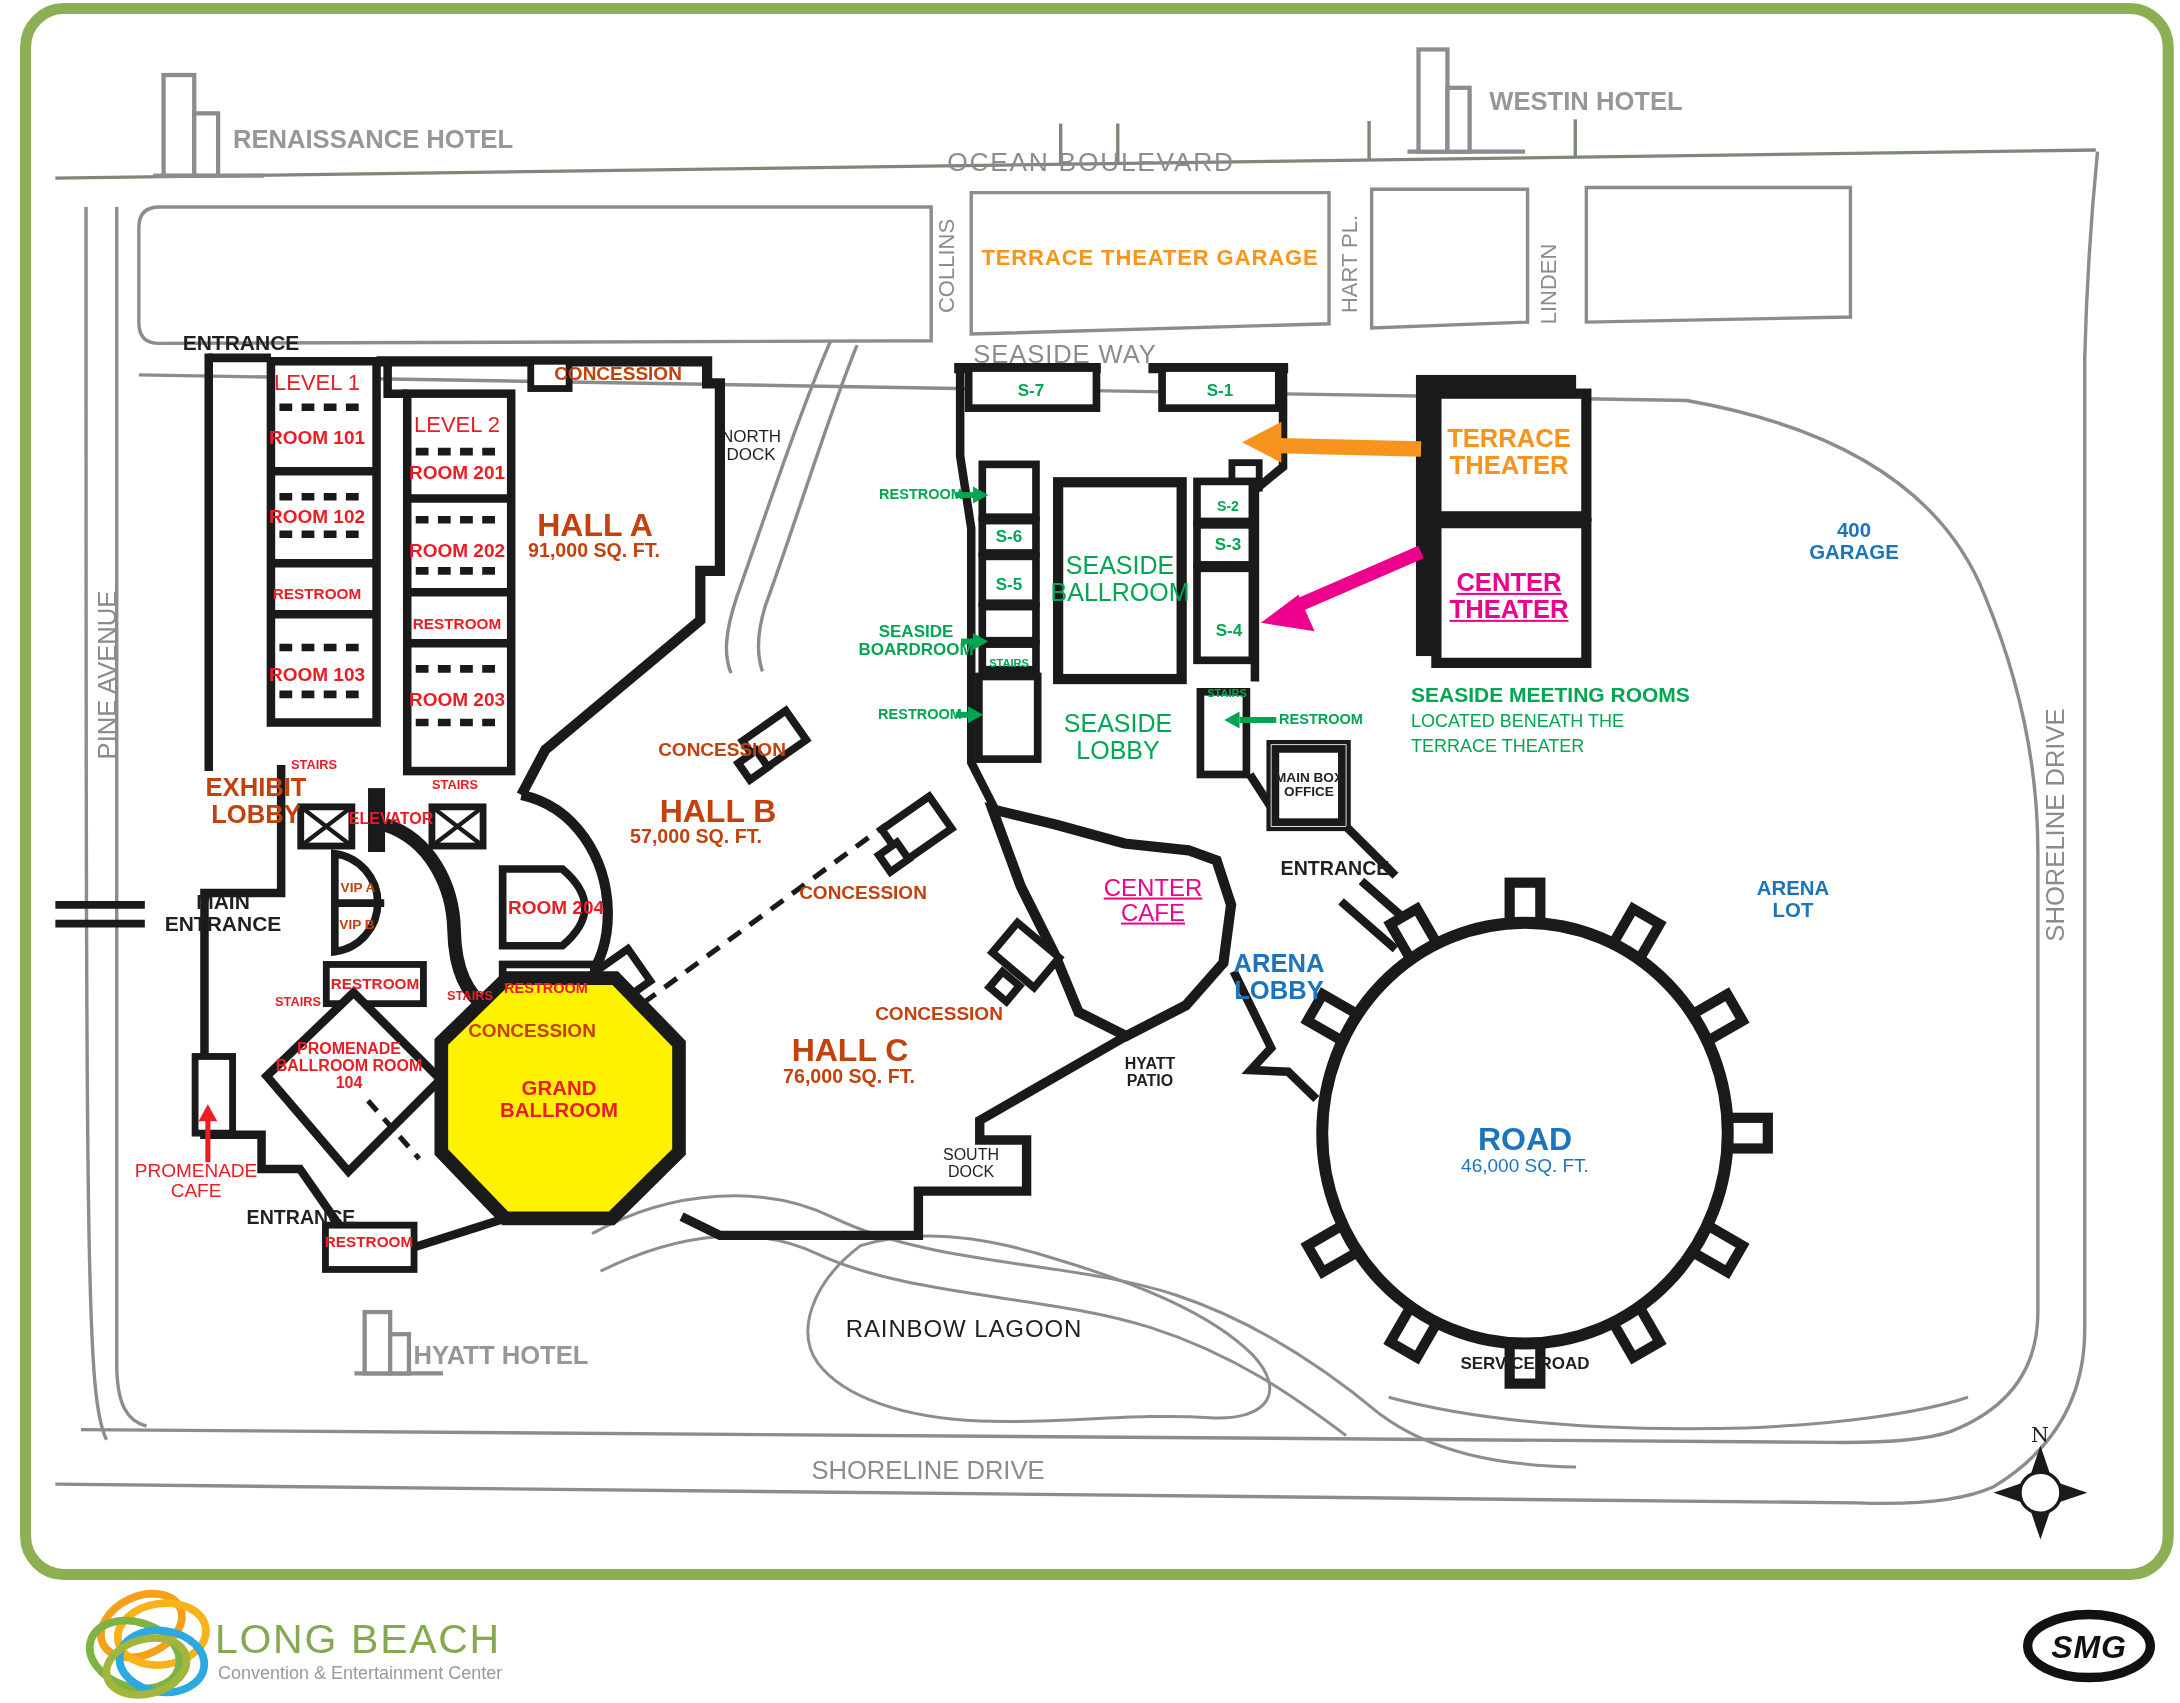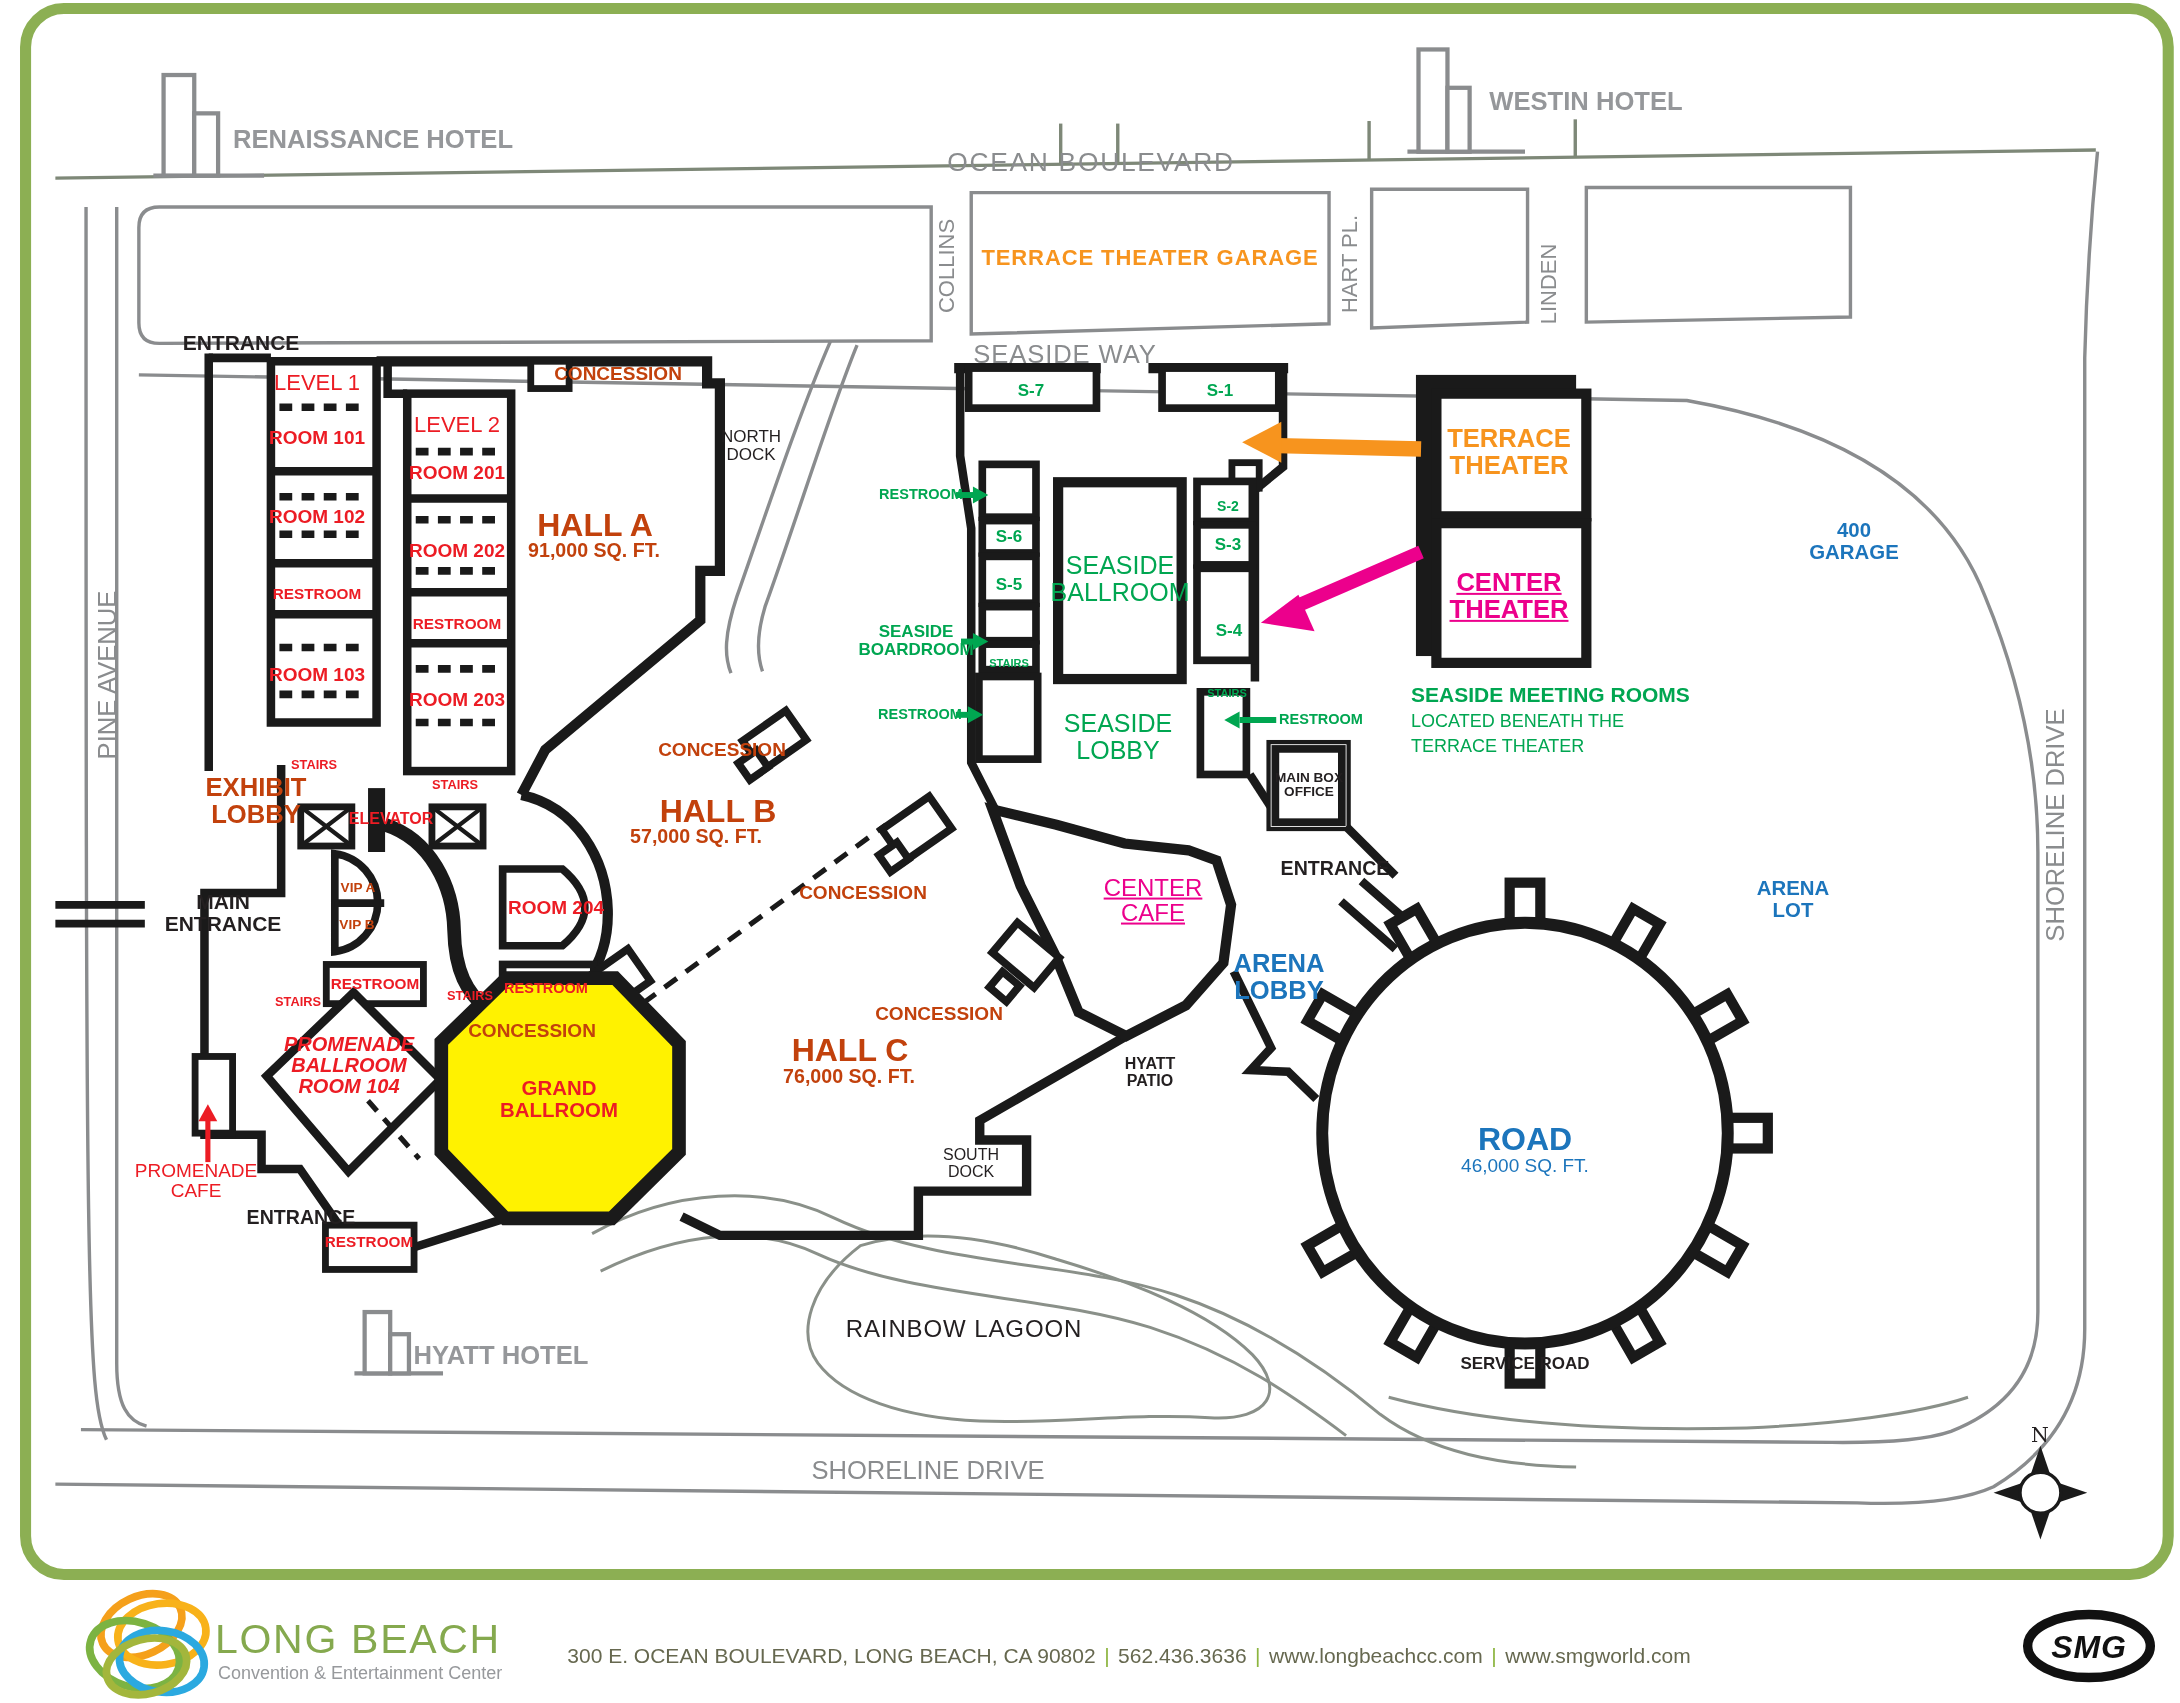--- a/index.html
+++ b/index.html
@@ -263,21 +263,21 @@
 <div class="lbl purple b" style="left:595px;top:526px;font-size:32px;">HALL A</div>
 <div class="lbl purple" style="left:594px;top:550px;font-size:19.6px;font-weight:600;">91,000 SQ. FT.</div>
 <div class="lbl purple b" style="left:718px;top:812px;font-size:32px;">HALL B</div>
 <div class="lbl purple" style="left:696px;top:836px;font-size:19.6px;font-weight:600;">57,000 SQ. FT.</div>
 <div class="lbl purple b" style="left:850px;top:1051px;font-size:32px;">HALL C</div>
 <div class="lbl purple" style="left:849px;top:1076px;font-size:19.6px;font-weight:600;">76,000 SQ. FT.</div>
 <div class="lbl blue b" style="left:1525px;top:1140px;font-size:32px;">ROAD</div>
 <div class="lbl blue" style="left:1525px;top:1166px;font-size:19px;font-weight:400;">46,000 SQ. FT.</div>
 <div class="lbl red wrap" style="left:559px;top:1100px;width:162px;font-size:20.4px;font-weight:600;">GRAND BALLROOM</div>
 <div class="lbl green wrap" style="left:1120px;top:578px;width:153px;font-size:25px;">SEASIDE BALLROOM</div>
-<div class="lbl red b wrap" style="left:349px;top:1066px;width:153px;font-size:20px;font-style:italic;">PROMENADE BALLROOM ROOM 104</div>
+<div class="lbl red b wrap" style="left:349px;top:1066px;width:153px;font-size:16px;">PROMENADE BALLROOM ROOM 104</div>
 
 <div class="lbl red" style="left:317px;top:383px;font-size:22px;">LEVEL 1</div>
 <div class="lbl red b" style="left:317px;top:438px;font-size:19px;">ROOM 101</div>
 <div class="lbl red b" style="left:317px;top:517px;font-size:19px;">ROOM 102</div>
 <div class="lbl red b" style="left:317px;top:594px;font-size:15.3px;">RESTROOM</div>
 <div class="lbl red b" style="left:317px;top:675px;font-size:19px;">ROOM 103</div>
 <div class="lbl red b" style="left:314px;top:765px;font-size:12.8px;">STAIRS</div>
 <div class="lbl red" style="left:457px;top:425px;font-size:22px;">LEVEL 2</div>
 <div class="lbl red b" style="left:457px;top:473px;font-size:19px;">ROOM 201</div>
 <div class="lbl red b" style="left:457px;top:551px;font-size:19px;">ROOM 202</div>
@@ -326,19 +326,16 @@
 <div class="lbl black b" style="left:1335px;top:868px;font-size:19.6px;">ENTRANCE</div>
 <div class="lbl pink wrap" style="left:1153px;top:900px;width:102px;font-size:24px;">CENTER CAFE</div>
 <div class="lbl blue b wrap" style="left:1279px;top:977px;width:111px;font-size:25.6px;">ARENA LOBBY</div>
 <div class="lbl black b wrap" style="left:1150px;top:1073px;width:77px;font-size:16px;">HYATT PATIO</div>
 <div class="lbl black wrap" style="left:971px;top:1164px;width:81px;font-size:16px;">SOUTH DOCK</div>
 <div class="lbl black" style="left:964px;top:1329px;font-size:24px;letter-spacing:0.9px;">RAINBOW LAGOON</div>
 <div class="lbl black serif" style="left:2040px;top:1436px;font-size:20.4px;">N</div>
 
 <div id="brand-name">LONG BEACH</div>
 <div id="brand-tag">Convention &amp; Entertainment Center</div>
-<div id="footer-address">
-  <span>300 E. OCEAN BOULEVARD, LONG BEACH, CA 90802</span><span class="sep">|</span><span>562.436.3636</span><span class="sep">|</span><span>www.longbeachcc.com</span><span class="sep">|</span><span>www.smgworld.com</span>
+<div id="smg-text">SMG</div>
+
 </div>
-<div id="smg-text">SMG</div>
-
-</div>
 
 
 </body></html>

